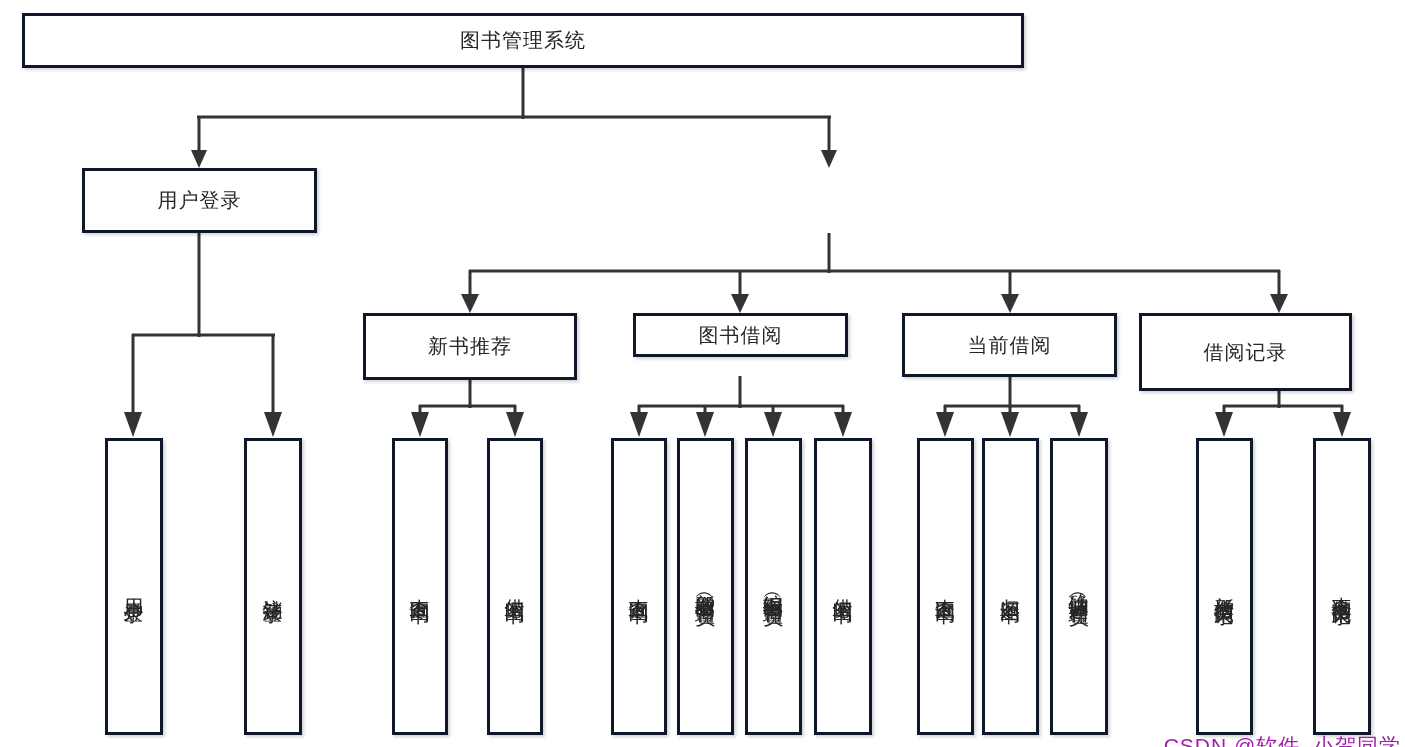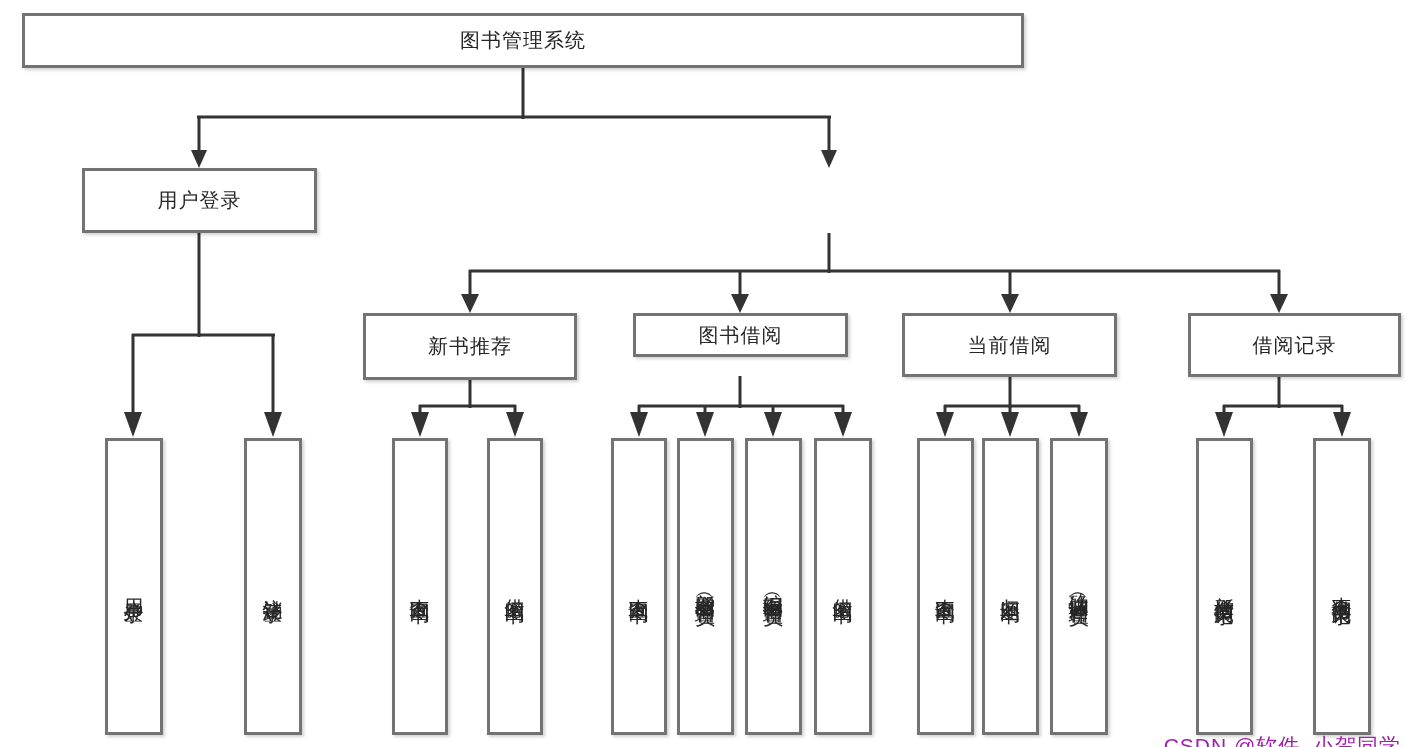--- a/index.html
+++ b/index.html
@@ -3,21 +3,21 @@
 <meta charset="utf-8">
 <style>
   html,body{margin:0;padding:0;background:#ffffff;}
   #canvas{
     position:relative;width:1405px;height:747px;background:#ffffff;overflow:hidden;
     font-family:"Liberation Sans","DejaVu Sans",sans-serif;color:#262626;
   }
   #wires{position:absolute;left:0;top:0;z-index:1;}
   .box{
     position:absolute;box-sizing:border-box;background:#ffffff;
-    border:3px solid #737373;z-index:2;
+    border:3px solid #0f172a;z-index:2;
     display:flex;align-items:center;justify-content:center;
     box-shadow:2px 2px 3px rgba(0,0,0,0.18);
   }
   .box.h span{font-size:20px;letter-spacing:1px;white-space:nowrap;}
   .box.v span{
     writing-mode:vertical-rl;text-orientation:mixed;
     font-size:20px;letter-spacing:2px;line-height:1;white-space:nowrap;
   }
   .leaf{top:438px;height:297px;}
   #watermark{
@@ -106,21 +106,21 @@
 
   <div class="box h" style="left:363px;top:313px;width:214px;height:67px">
     <span>新书推荐</span>
   </div>
   <div class="box h" style="left:633px;top:313px;width:215px;height:44px">
     <span>图书借阅</span>
   </div>
   <div class="box h" style="left:902px;top:313px;width:215px;height:64px">
     <span>当前借阅</span>
   </div>
-  <div class="box h" style="left:1188px;top:313px;width:213px;height:64px">
+  <div class="box h" style="left:1139px;top:313px;width:213px;height:78px">
     <span>借阅记录</span>
   </div>
 
   <div class="box v leaf" style="left:105px;width:58px">
     <span>用户登录</span>
   </div>
   <div class="box v leaf" style="left:244px;width:58px">
     <span>注销登录</span>
   </div>
 

